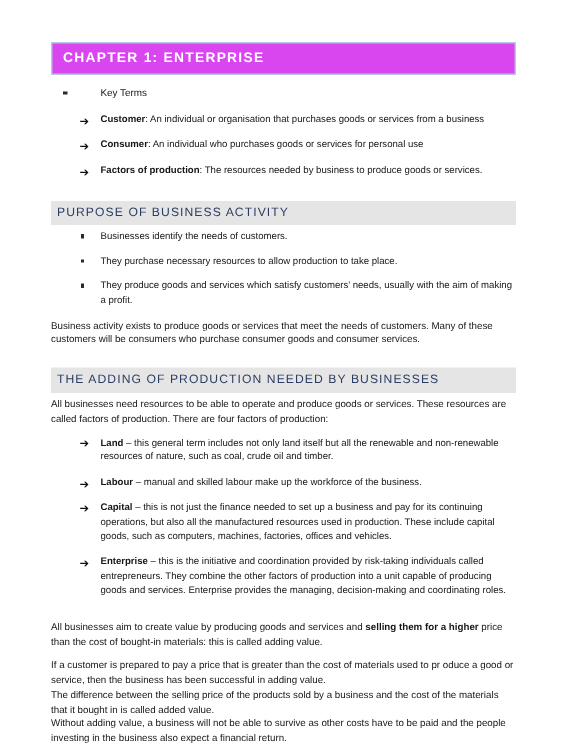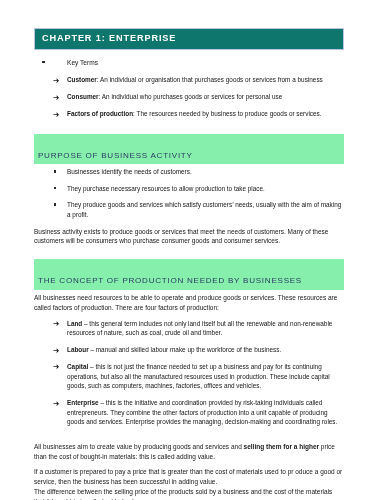--- a/index.html
+++ b/index.html
@@ -17,38 +17,38 @@
   .page {
     position: relative;
     width: 386px;
     height: 500px;
     background: #ffffff;
     box-sizing: border-box;
     padding: 28px 42px 0 34px;
   }
   
   .chapter-bar {
-    background: #0f766e;
+    background: #d946ef;
     border: 1px solid #b9c5e2;
     color: #ffffff;
     font-size: 9.2px;
     letter-spacing: 0.85px;
     font-weight: 600;
     padding: 4px 6px 4px 7px;
     line-height: 1.25;
     margin: 0 0 8px 0;
   }
   
   .section-bar {
-    background: #86efac;
+    background: #e5e5e5;
     color: #2c3d63;
     font-size: 8.1px;
     letter-spacing: 0.72px;
     font-weight: 400;
-    padding: 17px 6px 3px 4px;
+    padding: 3px 6px 3px 4px;
     line-height: 1.3;
     margin: 0 0 3px 0;
   }
   .spacer-lg { height: 13px; }
   .spacer-md { height: 8px; }
   .spacer-sm { height: 5px; }
 
   
   p.body {
     font-size: 6.5px;
@@ -155,21 +155,21 @@
   <div class="section-bar">PURPOSE OF BUSINESS ACTIVITY</div>
   <ul class="sq">
     <li>Businesses identify the needs of customers.</li>
     <li>They purchase necessary resources to allow production to take place.</li>
     <li>They produce goods and services which satisfy customers’ needs, usually with the aim of making a profit.</li>
   </ul>
   <p class="body">Business activity exists to produce goods or services that meet the needs of customers. Many of these customers will be consumers who purchase consumer goods and consumer services.</p>
 
   <div class="spacer-lg"></div>
 
-  <div class="section-bar">THE CONCEPT OF PRODUCTION NEEDED BY BUSINESSES</div>
+  <div class="section-bar">THE ADDING OF PRODUCTION NEEDED BY BUSINESSES</div>
   <p class="body gap">All businesses need resources to be able to operate and produce goods or services. These resources are called factors of production. There are four factors of production:</p>
   <ul class="arrow">
     <li>
       <span class="arrow-icon">➔</span>
       <b>Land</b><span> – this general term includes not only land itself but all the renewable and non-renewable resources of nature, such as coal, crude oil and timber.</span>
     </li>
     <li>
       <span class="arrow-icon">➔</span>
       <b>Labour</b><span> – manual and skilled labour make up the workforce of the business.</span>
     </li>

